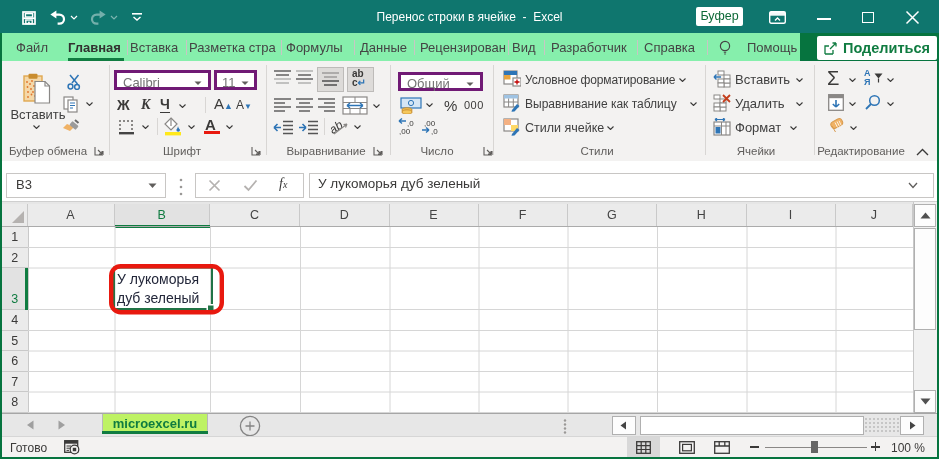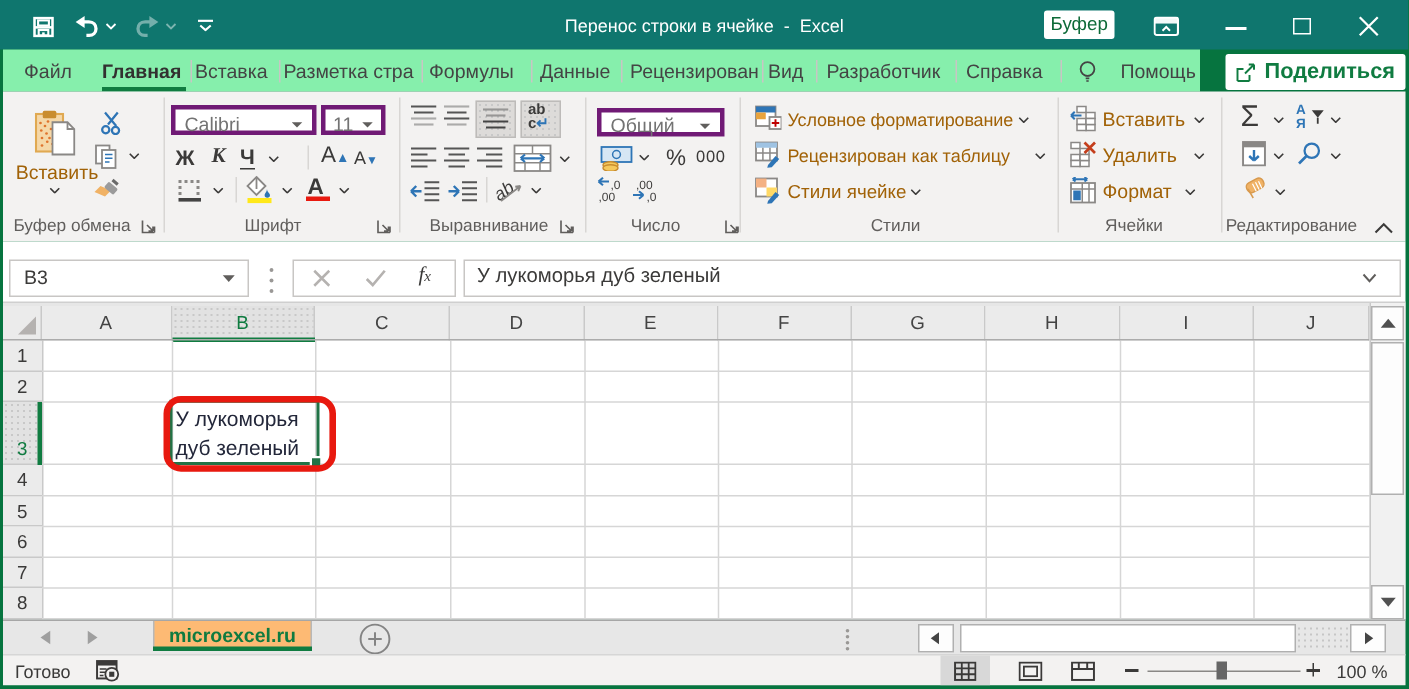--- a/index.html
+++ b/index.html
@@ -18,39 +18,39 @@
 .tab { position:absolute; top:7px; font-size:13px; color:#444; white-space:nowrap; }
 .tabsep { position:absolute; top:7px; width:1px; height:15px; background:#c8c6c4; }
 #ul-glav { position:absolute; left:66px; top:25px; width:56px; height:3px; background:#107C41; }
 #share-btn { position:absolute; left:815px; top:3px; width:120px; height:24px; background:#fff; border-radius:2px; }
 #share-btn span { position:absolute; left:26px; top:4px; font-size:14.5px; font-weight:bold; color:#107C41; }
 
 
 #ribbon { position:absolute; left:2px; top:61px; width:935px; height:100px; background:#f3f2f1; }
 .gsep { position:absolute; top:4px; width:1px; height:90px; background:#d8d6d4; }
 .glabel { position:absolute; top:84px; font-size:11.5px; color:#605e5c; text-align:center; white-space:nowrap; }
-.rtext { position:absolute; font-size:13px; color:#a16207; white-space:nowrap; }
+.rtext { position:absolute; font-size:13px; color:#404040; white-space:nowrap; }
 .combo { position:absolute; background:#fff; border:3px solid #701a75; font-size:13px; color:#737373; }
 .chev { position:absolute; width:7px; height:4px; }
 .launcher { position:absolute; width:10px; height:10px; }
 
 
 #fbar { position:absolute; left:2px; top:161px; width:935px; height:41px; background:#ffffff; border-bottom:1px solid #cfcfcf; }
 .wbox { position:absolute; top:12px; height:25px; background:#fff; border:1px solid #c8c6c4; }
 
 
 #sheet { position:absolute; left:2px; top:202px; width:935px; height:211px; background:#e6e6e6; }
 #gridwhite { position:absolute; left:25.5px; top:25px; width:885.5px; height:186px; background:#fff; }
 .colhdr { position:absolute; top:2px; height:23px; background:#ebebeb; border-right:1px solid #c9c9c9; text-align:center; font-size:12.5px; color:#444; line-height:23px; }
 .rowhdr { position:absolute; left:0px; width:25.5px; background:#ebebeb; border-bottom:1px solid #c9c9c9; text-align:center; font-size:12.5px; color:#3b3a39; }
 #corner { position:absolute; left:0; top:2px; width:25.5px; height:23px; background:#ebebeb; border-right:1px solid #c9c9c9; }
 
 
 #sheetbar { position:absolute; left:2px; top:413px; width:935px; height:23px; background:#e7e7e7; border-top:1px solid #a6a6a6; }
-#activetab { position:absolute; left:100px; top:0px; width:106px; height:20px; background:#fdba74; border-left:1px solid #b8b8b8; border-right:1px solid #b8b8b8; text-align:center; }
+#activetab { position:absolute; left:100px; top:0px; width:106px; height:20px; background:#bef264; border-left:1px solid #b8b8b8; border-right:1px solid #b8b8b8; text-align:center; }
 #activetab span { font-size:13px; font-weight:bold; color:#0f7b40; line-height:19px; }
 #activetab-green { position:absolute; left:100px; top:17px; width:106px; height:3px; background:#107C41; }
 
 
 #statusbar { position:absolute; left:2px; top:436px; width:935px; height:21px; background:#f3f2f1; border-top:1px solid #d6d6d6; }
 #statusbar .txt { position:absolute; top:4px; font-size:12px; color:#3b3a39; }
 #greenbottom { position:absolute; left:0; top:457px; width:939px; height:2px; background:#06743F; }
 </style>
 </head>
 <body>
@@ -367,21 +367,21 @@
   <div class="rtext" style="left:523px;top:12px;font-size:12px;letter-spacing:-0.1px">Условное форматирование</div>
   <svg class="chev" style="left:677px;top:17px" viewBox="0 0 7 4">
         <path d="M0.5 0.5 L3.5 3.5 L6.5 0.5" fill="none" stroke="#3b3a39" stroke-width="1.1"></path>
       </svg>
   <svg class="abs" style="left:501px;top:33px" width="18" height="18" viewBox="0 0 18 18">
     <rect x="1" y="1" width="14" height="12" fill="#fff" stroke="#8a8886" stroke-width="1.2"></rect>
     <rect x="1" y="1" width="14" height="3.5" fill="#9fc3e3"></rect>
     <path d="M1 8 H15 M5.6 4.5 V13 M10.3 4.5 V13" stroke="#8a8886" stroke-width="1"></path>
     <path d="M9 16 L14 10 L16.5 12 L11.5 17.5 L8.5 17.8 Z" fill="#2e75b6"></path>
   </svg>
-  <div class="rtext" style="left:523px;top:36px;font-size:12px">Рецензирован как таблицу</div>
+  <div class="rtext" style="left:523px;top:36px;font-size:12px">Выравнивание как таблицу</div>
   <svg class="chev" style="left:688px;top:41px" viewBox="0 0 7 4">
         <path d="M0.5 0.5 L3.5 3.5 L6.5 0.5" fill="none" stroke="#3b3a39" stroke-width="1.1"></path>
       </svg>
   <svg class="abs" style="left:501px;top:57px" width="18" height="18" viewBox="0 0 18 18">
     <rect x="1" y="1" width="14" height="12" fill="#fff" stroke="#8a8886" stroke-width="1.2"></rect>
     <rect x="1" y="1" width="7" height="6" fill="#f4b183"></rect>
     <rect x="8" y="7" width="7" height="6" fill="#ffd966"></rect>
     <path d="M9 16 L14 10 L16.5 12 L11.5 17.5 L8.5 17.8 Z" fill="#2e75b6"></path>
   </svg>
   <div class="rtext" style="left:523px;top:60px;font-size:12.5px">Стили ячейке</div>

